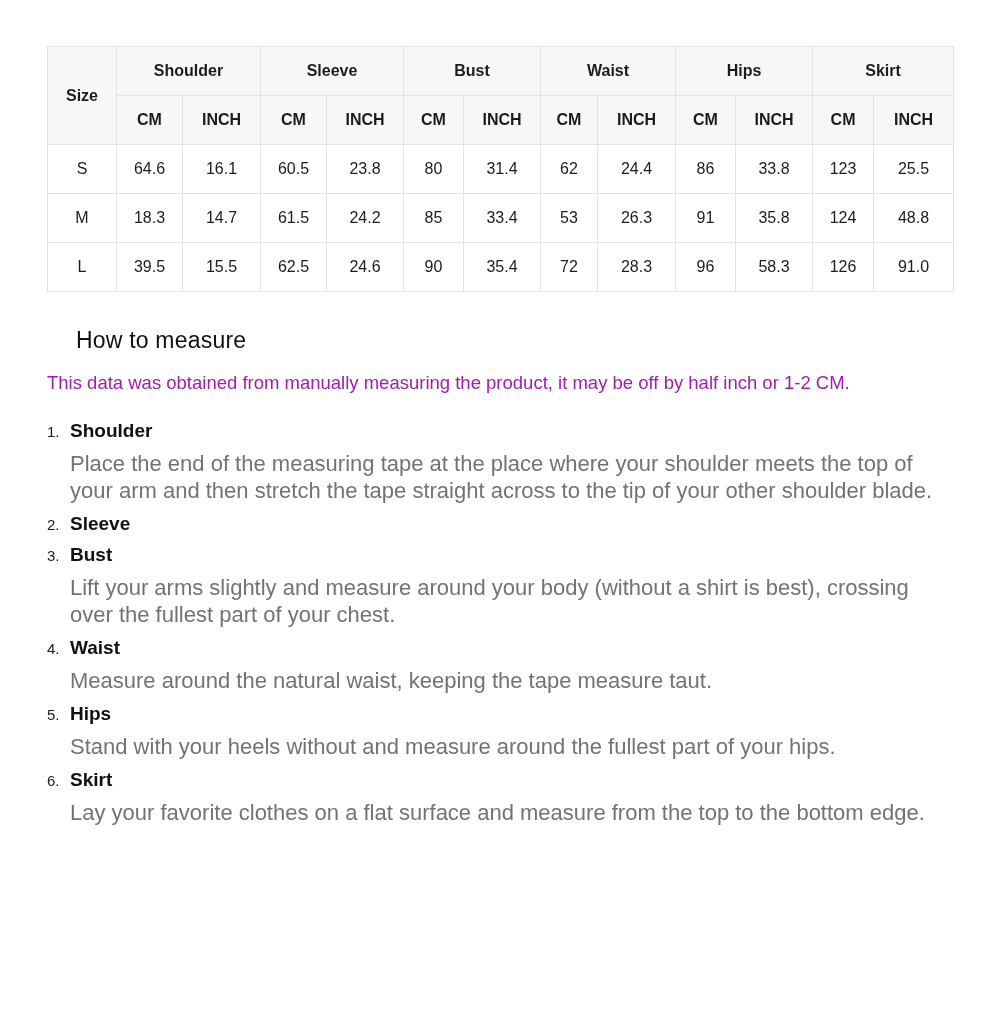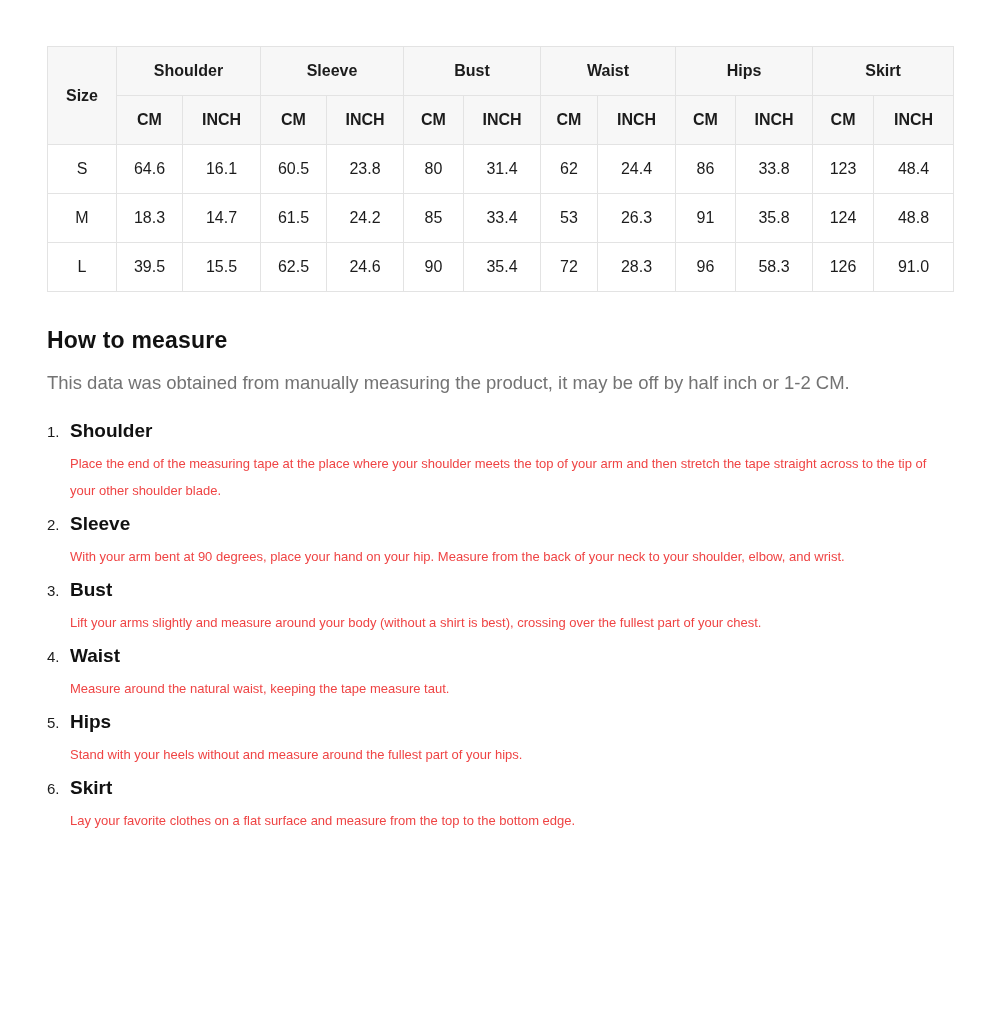--- a/index.html
+++ b/index.html
@@ -38,54 +38,55 @@
     font-weight: bold;
     color: #1c1c1c;
   }
   table.size-chart td.size-cell { font-size: 16px; color: #1c1c1c; }
   table.size-chart td { font-weight: normal; }
 
   
   h2.htm-title {
     margin-top: 35px;
     font-size: 23px;
-    font-weight: bold;
+    font-weight: normal;
     color: #111;
     letter-spacing: 0.2px;
+    margin-left: 29px;
   }
   p.htm-intro {
     margin-top: 15px;
     font-size: 18.5px;
     line-height: 27px;
     max-width: 905px;
-    color: #737373;
+    color: #a21caf;
   }
   .steps { margin-top: 24px; }
   .step-title-row {
     display: flex;
     align-items: baseline;
     margin-top: 9px;
   }
   .step-number {
     width: 23px;
     flex: 0 0 23px;
     font-size: 15px;
     color: #1c1c1c;
   }
   .step-title {
     font-size: 19px;
     font-weight: bold;
     color: #111;
   }
   .step-desc {
     margin: 8px 0 9px 23px;
-    font-size: 13px;
+    font-size: 22px;
     line-height: 27px;
     max-width: 880px;
-    color: #ef4444;
+    color: #737373;
   }
 </style>
 </head>
 <body>
 
 <div class="page">
   <div class="content">
 
     <table class="size-chart">
       <colgroup>
@@ -138,21 +139,21 @@
             <td>16.1</td>
             <td>60.5</td>
             <td>23.8</td>
             <td>80</td>
             <td>31.4</td>
             <td>62</td>
             <td>24.4</td>
             <td>86</td>
             <td>33.8</td>
             <td>123</td>
-            <td>48.4</td>
+            <td>25.5</td>
           </tr>
           <tr>
             <td class="size-cell">M</td>
             <td>18.3</td>
             <td>14.7</td>
             <td>61.5</td>
             <td>24.2</td>
             <td>85</td>
             <td>33.4</td>
             <td>53</td>
@@ -192,21 +193,20 @@
       <span class="step-title">Shoulder</span>
     </div>
     <p class="step-desc">Place the end of the measuring tape at the place where your shoulder meets the top of your arm and then stretch the tape straight across to the tip of your other shoulder blade.</p>
   </div>
 
   <div class="step">
     <div class="step-title-row">
       <span class="step-number">2.</span>
       <span class="step-title">Sleeve</span>
     </div>
-    <p class="step-desc">With your arm bent at 90 degrees, place your hand on your hip. Measure from the back of your neck to your shoulder, elbow, and wrist.</p>
   </div>
 
   <div class="step">
     <div class="step-title-row">
       <span class="step-number">3.</span>
       <span class="step-title">Bust</span>
     </div>
     <p class="step-desc">Lift your arms slightly and measure around your body (without a shirt is best), crossing over the fullest part of your chest.</p>
   </div>
 

